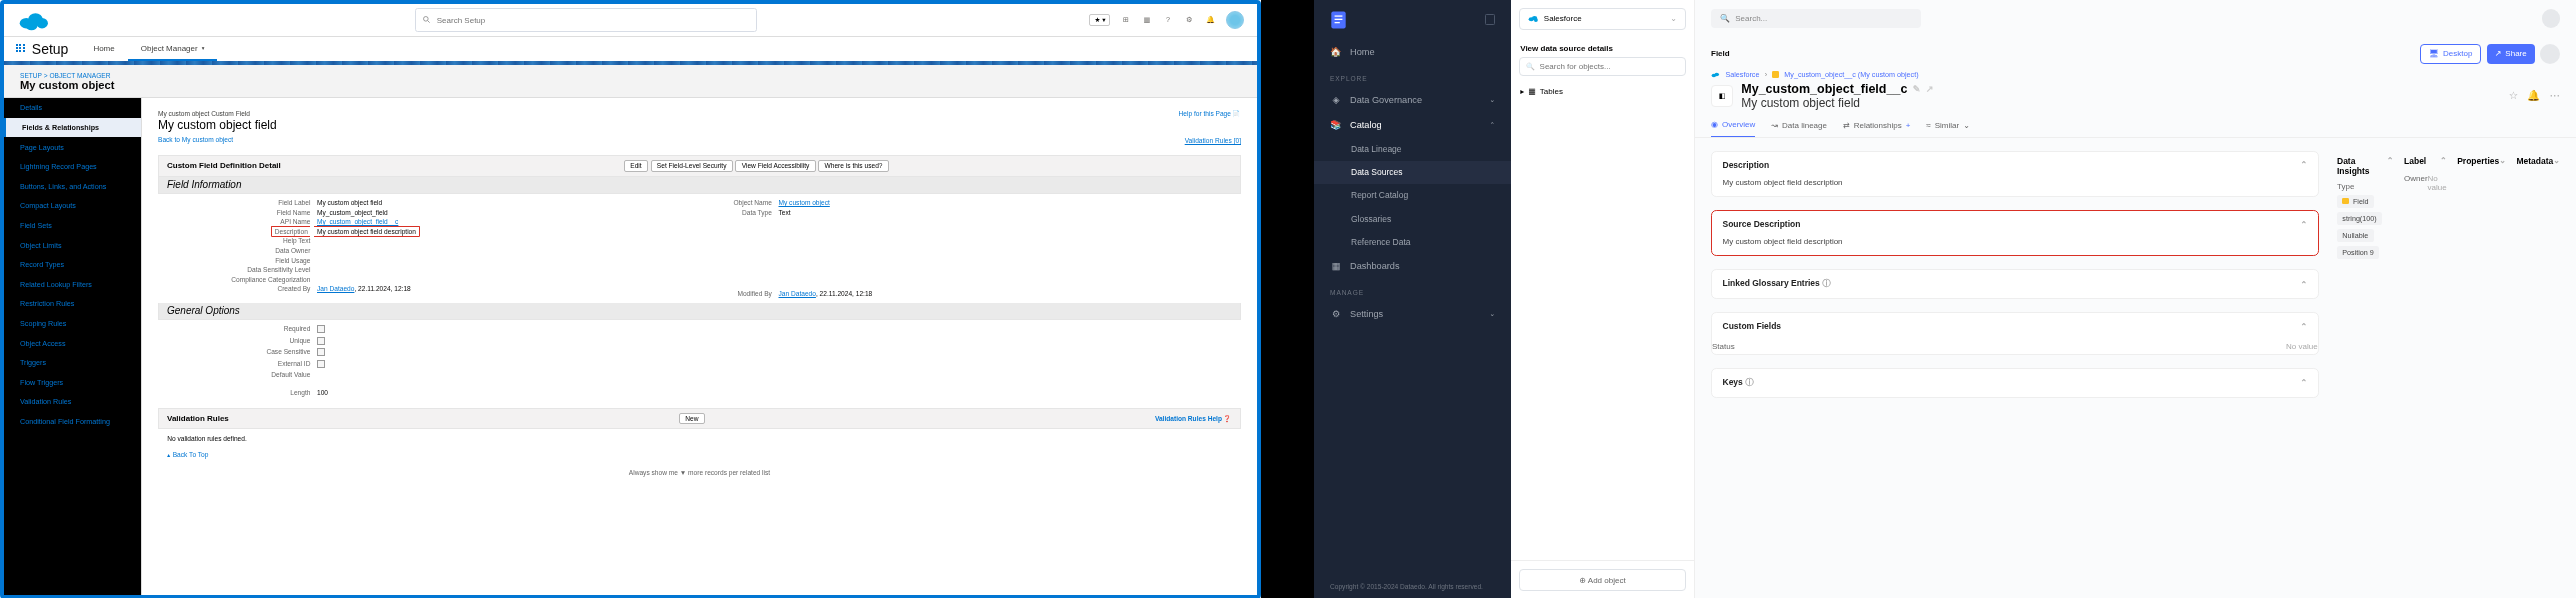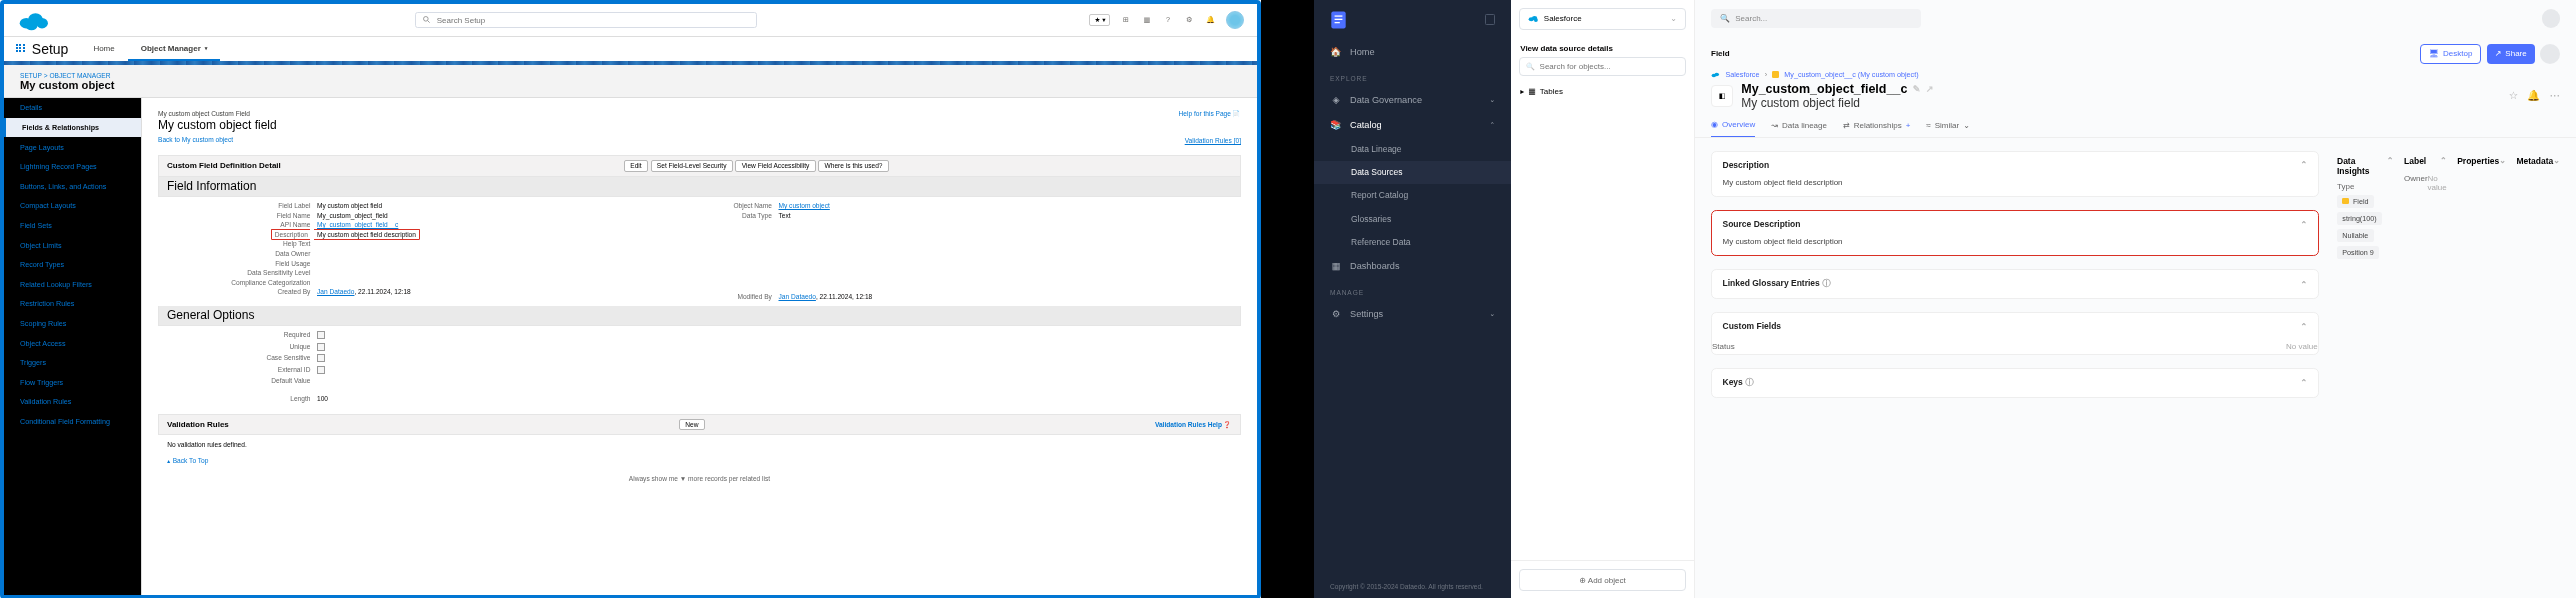--- a/index.html
+++ b/index.html
@@ -3,34 +3,34 @@
 <meta charset="utf-8">
 <style>
 * { margin: 0; padding: 0; box-sizing: border-box; font-family: -apple-system, BlinkMacSystemFont, "Segoe UI", Arial, sans-serif; }
 body { display: flex; width: 2576px; height: 599px; background: #fff; font-size: 7.2px; }
 
 
 .sf-pane { width: 1261px; height: 599px; border: 4px solid #0176d3; border-radius: 4px; overflow: hidden; display: flex; flex-direction: column; position: relative; }
 .sf-header { height: 33px; background: #fff; display: flex; align-items: center; padding: 0 13px; border-bottom: 0.7px solid #ddd; }
 .sf-cloud { width: 39px; height: 26px; margin-right: 26px; display: flex; align-items: center; }
 .sf-cloud svg { width: 33px; height: 21px; }
-.sf-search-box { flex: 0 0 342px; height: 16px; border: 0.7px solid #d8dde6; border-radius: 2.6px; display: flex; align-items: center; padding: 0 6.6px; background: #fff; margin: 0 auto; }
+.sf-search-box { flex: 0 0 342px; height: 24px; border: 0.7px solid #d8dde6; border-radius: 2.6px; display: flex; align-items: center; padding: 0 6.6px; background: #fff; margin: 0 auto; }
 .sf-search-box svg { width: 9.2px; height: 9.2px; opacity: .5; margin-right: 5.3px; }
 .sf-search-box input { border: none; outline: none; font-size: 8px; flex: 1; color: #666; }
 .sf-header-icons { display: flex; gap: 9.2px; align-items: center; }
 .sf-header-icons .ic { width: 12px; height: 12px; color: #706e6b; display: inline-flex; align-items: center; justify-content: center; }
 .sf-header-icons .star { border: 0.7px solid #c9c9c9; border-radius: 2px; padding: 1.3px 4px; display: flex; align-items: center; font-size: 6.6px; }
 .sf-avatar { width: 18.4px; height: 18.4px; border-radius: 50%; background: radial-gradient(circle, #6ec5e9 40%, #a0d9f0 100%); border: 1.3px solid #88c8e8; }
 
 .sf-tabs { height: 24px; background: #fff; display: flex; align-items: stretch; }
 .sf-app { display:flex; align-items:center; gap:5.3px; padding: 0 12px; font-size:14px; color: #080707; font-weight:400;}
 .sf-app .waffle { width: 10.5px; height: 10.5px; display: grid; grid-template-columns: repeat(3,2px); grid-template-rows: repeat(3,2px); gap: 1.3px; }
 .sf-app .waffle span { background: #0176d3; }
 .sf-tab { display: flex; align-items: center; padding: 0 13px; font-size: 8px; color: #3e3e3c; border-bottom: 2px solid transparent; }
-.sf-tab.active { border-bottom-color: #0176d3; font-weight: 700; position: relative; }
+.sf-tab.active { border-bottom-color: #0176d3; font-weight: 400; position: relative; }
 .sf-tab.active::after { content: "▾"; margin-left: 4px; font-size: 5.3px; }
 
 .sf-grad { height: 4px; background: linear-gradient(90deg, #1b5ba3, #2e7dc1, #1b5ba3, #2e7dc1); background-size: 26px 4px; }
 
 .sf-bar { background: #f3f3f3; border-bottom: 0.7px solid #ddd; padding: 6.6px 16px; }
 .sf-crumb { font-size: 6.6px; color: #0176d3; }
 .sf-objname { font-size: 11.2px; font-weight: 600; color: #080707; }
 
 .sf-body { flex: 1; display: flex; overflow: hidden; background: #fafaf9; }
 .sf-sidebar { width: 138px; background: #000000; border-right: 0.7px solid #ddd; }
@@ -41,21 +41,21 @@
 .sf-crumb2 { font-size: 6.6px; color: #3e3e3c; margin-bottom: 1.3px; }
 .sf-h1 { font-size: 12px; font-weight: 400; margin-bottom: 2.6px; }
 .sf-back { font-size: 6.6px; color: #0176d3; display: inline-block; margin-bottom: 5.3px; }
 .sf-valid-link { position: absolute; right: 16px; top: 39px; font-size: 6.6px; color: #0176d3; text-decoration: underline; }
 .sf-help { position: absolute; right: 16px; top: 12px; font-size: 6.6px; color: #0176d3; }
 
 .sf-block { margin-top: 6.6px; }
 .sf-block-hdr { background: #f3f2f2; padding: 4px 8px; font-size: 8px; font-weight: 600; display: flex; align-items: center; justify-content: space-between; border: 0.7px solid #e5e5e5;}
 .sf-btns { display: flex; gap: 2.6px; }
 .sf-btn { background: #fff; border: 0.7px solid #b7b7b7; border-radius: 2px; padding: 1.3px 5.3px; font-size: 6.6px; cursor: pointer; }
-.sf-subhdr { background: #eaeaea; padding: 2.6px 8px; font-size: 12px; border: 0.7px solid #e5e5e5; border-top: none; }
+.sf-subhdr { background: #eaeaea; padding: 2.6px 8px; font-size: 10px; border: 0.7px solid #e5e5e5; border-top: none; font-style: italic; }
 
 .sf-row { display: flex; padding: 1.3px 0; font-size: 6.6px; color: #3e3e3c; }
 .sf-row .lbl { width: 151px; text-align: right; padding-right: 6.6px; color: #666; }
 .sf-row .val { flex: 1; color: #080707; }
 .sf-row .val a { color: #0176d3; text-decoration: underline; }
 .sf-row .lbl2 { width: 79px; text-align: right; padding-right: 6.6px; color: #666; }
 .sf-row .val2 { color: #080707; }
 .sf-cols { display: flex; padding: 4px 8px; }
 .sf-col { flex: 1; }
 .sf-chk { display: inline-block; width: 8px; height: 8px; border: 0.7px solid #999; background: #f6f6f6; }

